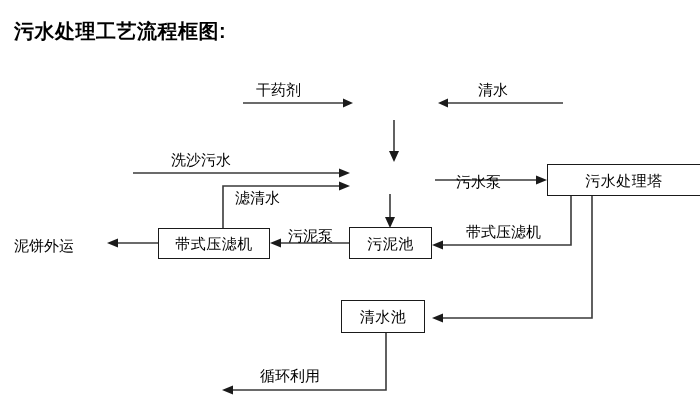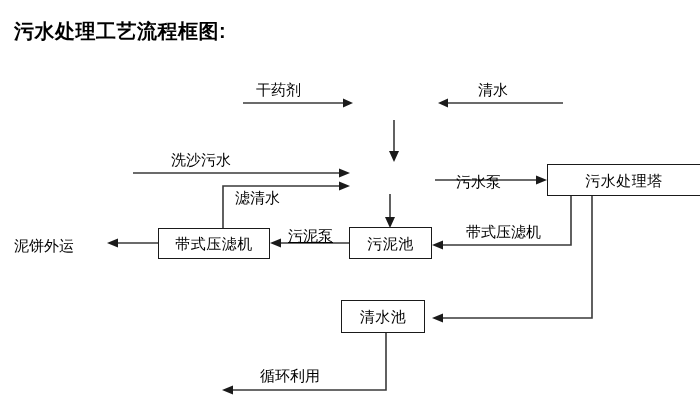--- a/index.html
+++ b/index.html
@@ -130,19 +130,19 @@
   <div class="edge-label" style="left:478px; top:82px;">清水</div>
 
   <div class="edge-label" style="left:171px; top:152px;">洗沙污水</div>
 
   <div class="edge-label" style="left:235px; top:190px;">滤清水</div>
 
   <div class="edge-label" style="left:456px; top:154px;margin-top:20px;">污水泵</div>
 
   <div class="edge-label" style="left:14px; top:238px;">泥饼外运</div>
 
-  <div class="edge-label" style="left:288px; top:228px;text-decoration:underline;">污泥泵</div>
+  <div class="edge-label" style="left:288px; top:228px;">污泥泵</div>
 
   <div class="edge-label" style="left:466px; top:224px;">带式压滤机</div>
 
   <div class="edge-label" style="left:260px; top:368px;">循环利用</div>
 
 </div>
 
 </body></html>

